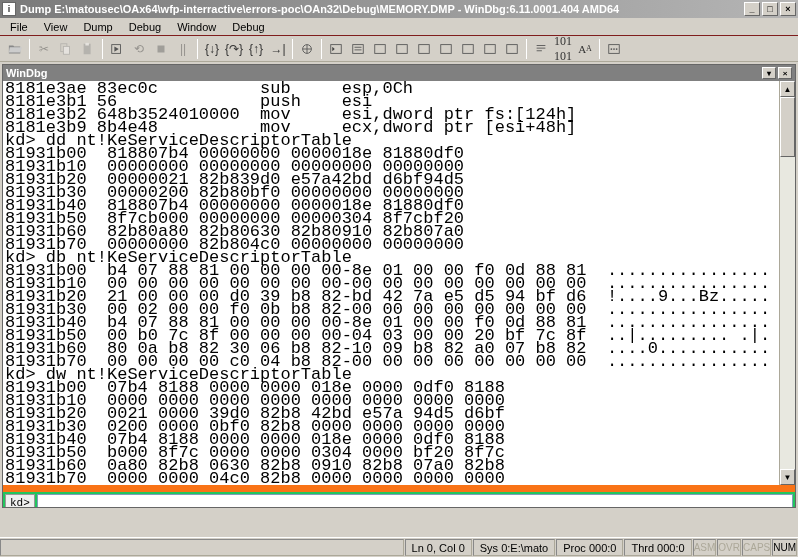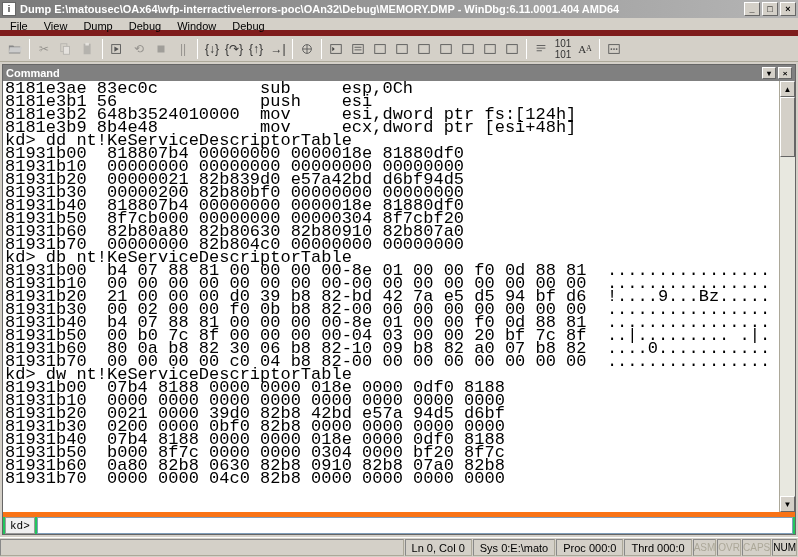--- a/index.html
+++ b/index.html
@@ -2,40 +2,40 @@
 <html><head>
 <meta charset="utf-8">
 <style>
 * { margin: 0; padding: 0; box-sizing: border-box; }
 body { font-family: Tahoma, sans-serif; font-size: 11px; background: #d4d0c8; width: 798px; height: 557px; overflow: hidden; display: flex; flex-direction: column; }
 .titlebar { background: linear-gradient(to right, #7a7a7a, #b5b5b5); color: #fff; height: 18px; display: flex; align-items: center; padding: 0 2px; font-weight: bold; }
 .titlebar-icon { width: 14px; height: 14px; background: #fff; margin-right: 4px; border: 1px solid #666; display: flex; align-items: center; justify-content: center; font-size: 9px; color: #333; }
 .titlebar-text { flex: 1; font-size: 11px; }
 .winbtns { display: flex; gap: 2px; }
 .winbtn { width: 16px; height: 14px; background: #d4d0c8; border: 1px solid #fff; border-right-color: #666; border-bottom-color: #666; font-size: 9px; display: flex; align-items: center; justify-content: center; color: #000; font-weight: bold; cursor: pointer; font-family: Arial; }
-.menubar { background: #d4d0c8; height: 18px; display: flex; align-items: flex-start; padding: 0 2px; border-bottom: 6px solid #7f1d1d; }
+.menubar { background: #d4d0c8; height: 18px; display: flex; align-items: center; padding: 0 2px; border-bottom: 1px solid #7f1d1d; }
 .menuitem { padding: 2px 8px; cursor: pointer; }
 .toolbar { background: #d4d0c8; height: 26px; display: flex; align-items: center; padding: 2px 4px; border-bottom: 1px solid #aca899; gap: 0; }
 .tbtn { width: 22px; height: 22px; display: flex; align-items: center; justify-content: center; border: 1px solid transparent; cursor: pointer; font-size: 12px; color: #333; }
 .tbtn.disabled { opacity: 0.4; cursor: default; }
 .tsep { width: 1px; height: 20px; background: #aca899; margin: 0 3px; border-right: 1px solid #fff; }
 .cmdpanel { flex: 1; display: flex; flex-direction: column; margin: 2px; border: 1px solid #666; background: #fff; overflow: hidden; }
 .cmdheader { background: #808080; color: #fff; height: 16px; display: flex; align-items: center; padding: 0 3px; font-weight: bold; font-size: 11px; }
 .cmdheader-text { flex: 1; }
 .cmdheader-btn { width: 14px; height: 12px; background: #d4d0c8; border: 1px solid #fff; border-right-color: #666; border-bottom-color: #666; font-size: 8px; display: flex; align-items: center; justify-content: center; cursor: pointer; color: #000; }
 .output-wrap { flex: 1; display: flex; overflow: hidden; }
 .output { flex: 1; font-family: 'Courier New', monospace; font-size: 17px; line-height: 13px; white-space: pre; padding: 1px 2px; overflow: hidden; color: #000; }
 .scrollbar { width: 16px; background: #d4d0c8; border-left: 1px solid #aca899; display: flex; flex-direction: column; }
 .sbtn { height: 16px; background: #d4d0c8; border: 1px solid #fff; border-right-color: #666; border-bottom-color: #666; font-size: 8px; display: flex; align-items: center; justify-content: center; cursor: pointer; }
 .strack { flex: 1; background: #e8e8e0; position: relative; }
 .sthumb { position: absolute; left: 0; right: 0; top: 0; height: 60px; background: #d4d0c8; border: 1px solid #fff; border-right-color: #666; border-bottom-color: #666; }
-.inputrow { display: flex; align-items: center; padding: 2px; border-top: 5px solid #f97316; background: #22c55e; height: 22px; }
+.inputrow { display: flex; align-items: flex-start; padding: 2px; border-top: 7px solid #f97316; background: #22c55e; height: 22px; }
 .prompt-label { font-family: 'Courier New', monospace; font-size: 11px; padding: 0 4px; border: 1px solid #999; background: #f0f0f0; margin-right: 2px; height: 17px; display: flex; align-items: center; }
 .cmdinput { flex: 1; font-family: 'Courier New', monospace; font-size: 11px; border: 1px solid #7f9db9; height: 17px; padding: 0 2px; }
-.statusbar { height: 20px; background: #d4d0c8; border-top: 1px solid #fff; display: flex; align-items: center; font-size: 11px; }
+.statusbar { height: 20px; background: #d4d0c8; border-top: 1px solid #fff; display: flex; align-items: center; font-size: 11px; margin-top: 27px; }
 .statcell { border: 1px solid #aca899; border-top-color: #888; border-left-color: #888; height: 17px; padding: 0 6px; display: flex; align-items: center; margin-right: 1px; }
 .statcell.flex { flex: 1; }
 .statcell.disabled { color: #aca899; }
 .statcell.small { padding: 0 0; font-size: 10px; }
 svg { width: 14px; height: 14px; }
 </style>
 </head>
 <body>
 
 <div class="titlebar">
@@ -151,36 +151,36 @@
       <svg viewBox="0 0 16 16">
         <rect fill="none" stroke="#555" x="2" y="3" width="12" height="10"></rect>
       </svg>
     </div>
   <div class="tsep"></div>
   <div class="tbtn">
       <svg viewBox="0 0 16 16">
         <path stroke="#555" fill="none" d="M3 4h10M3 7h10M3 10h6"></path>
       </svg>
     </div>
-  <div class="tbtn" style="font-size:10px;font-family:Liberation Sans, sans-serif">101<br>101</div>
+  <div class="tbtn" style="font-size:12px;font-family:Liberation Serif, serif">101<br>101</div>
   <div class="tbtn" style="font-family:serif;font-size:11px">A<sub style="font-size:8px">A</sub></div>
   <div class="tsep"></div>
   <div class="tbtn">
       <svg viewBox="0 0 16 16">
         <rect fill="none" stroke="#555" x="2" y="3" width="12" height="10"></rect>
         <circle fill="#555" cx="5" cy="8" r="1"></circle>
         <circle fill="#555" cx="8" cy="8" r="1"></circle>
         <circle fill="#555" cx="11" cy="8" r="1"></circle>
       </svg>
     </div>
 </div>
 
 <div class="cmdpanel">
   <div class="cmdheader">
-    <span class="cmdheader-text">Command</span>
+    <span class="cmdheader-text">WinDbg</span>
     <div class="cmdheader-btn">▾</div>
     <div class="cmdheader-btn" style="margin-left:2px">×</div>
   </div>
   <div class="output-wrap">
     <div class="output" id="out">8181e3ae 83ec0c          sub     esp,0Ch
 8181e3b1 56              push    esi
 8181e3b2 648b3524010000  mov     esi,dword ptr fs:[124h]
 8181e3b9 8b4e48          mov     ecx,dword ptr [esi+48h]
 kd&gt; dd nt!KeServiceDescriptorTable
 81931b00  818807b4 00000000 0000018e 81880df0

